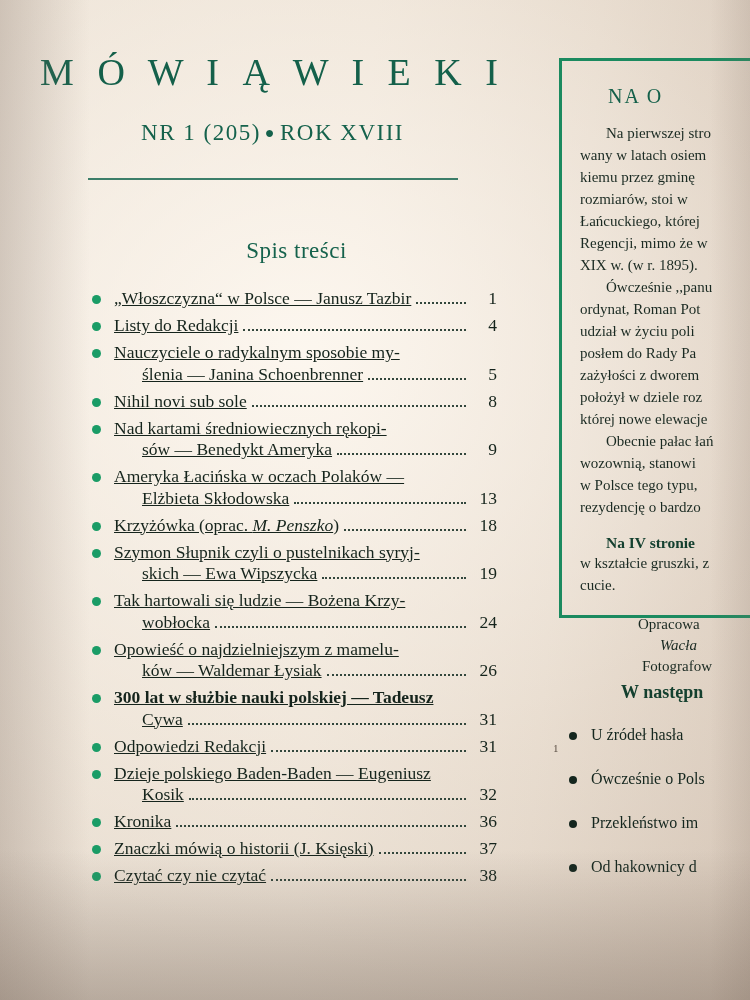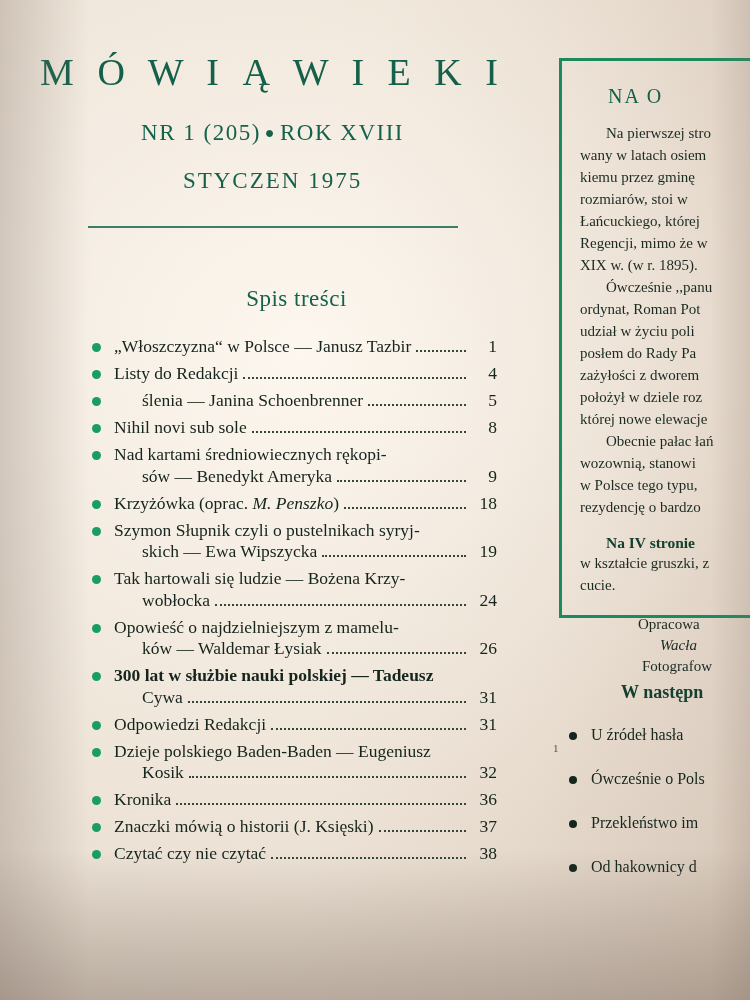--- a/index.html
+++ b/index.html
@@ -106,20 +106,21 @@
     background: #1a9c66;
   }
   .toc-row {
     display: flex;
     align-items: baseline;
     width: 100%;
   }
   .toc-text {
     flex: 0 1 auto;
     color: #15241c;
+    text-decoration: underline;
   }
   .toc-text i { font-style: italic; }
   .toc-leader {
     flex: 1 1 auto;
     border-bottom: 2px dotted #32463c;
     margin: 0 5px 5px 5px;
     min-width: 8px;
     height: 1px;
   }
   .toc-page {
@@ -234,21 +235,20 @@
 <div class="page">
 
   <div class="left-col">
 
     <div class="masthead">M Ó W I Ą   W I E K I</div>
 
     <div class="issue-line">
       <span>NR 1 (205)</span><span class="dot">●</span><span>ROK XVIII</span>
     </div>
 
-    <div class="month-line">STYCZEN 1975</div>
 
     <div class="rule"></div>
 
     <div class="toc-title">Spis treści</div>
 
     <ul class="toc">
 
       <li class="toc-item">
         <span class="bullet"></span>
         <span class="toc-row">
@@ -262,20 +262,24 @@
         <span class="bullet"></span>
         <span class="toc-row">
           <span class="toc-text">Listy do Redakcji</span>
           <span class="toc-leader"></span>
           <span class="toc-page">4</span>
         </span>
       </li>
 
       <li class="toc-item">
         <span class="bullet"></span>
+        <span class="toc-row no-leader">
+          <span class="toc-text">Nauczyciele o radykalnym sposobie my-</span>
+          <span class="toc-leader"></span>
+        </span>
         <span class="toc-row">
           <span class="toc-text toc-cont">ślenia — Janina Schoenbrenner</span>
           <span class="toc-leader"></span>
           <span class="toc-page">5</span>
         </span>
       </li>
 
       <li class="toc-item">
         <span class="bullet"></span>
         <span class="toc-row">
@@ -291,20 +295,32 @@
           <span class="toc-text">Nad kartami średniowiecznych rękopi-</span>
           <span class="toc-leader"></span>
         </span>
         <span class="toc-row">
           <span class="toc-text toc-cont">sów — Benedykt Ameryka</span>
           <span class="toc-leader"></span>
           <span class="toc-page">9</span>
         </span>
       </li>
 
+      <li class="toc-item">
+        <span class="bullet"></span>
+        <span class="toc-row no-leader">
+          <span class="toc-text">Ameryka Łacińska w oczach Polaków —</span>
+          <span class="toc-leader"></span>
+        </span>
+        <span class="toc-row">
+          <span class="toc-text toc-cont">Elżbieta Skłodowska</span>
+          <span class="toc-leader"></span>
+          <span class="toc-page">13</span>
+        </span>
+      </li>
 
       <li class="toc-item">
         <span class="bullet"></span>
         <span class="toc-row">
           <span class="toc-text">Krzyżówka (oprac. <i>M. Penszko</i>)</span>
           <span class="toc-leader"></span>
           <span class="toc-page">18</span>
         </span>
       </li>
 

